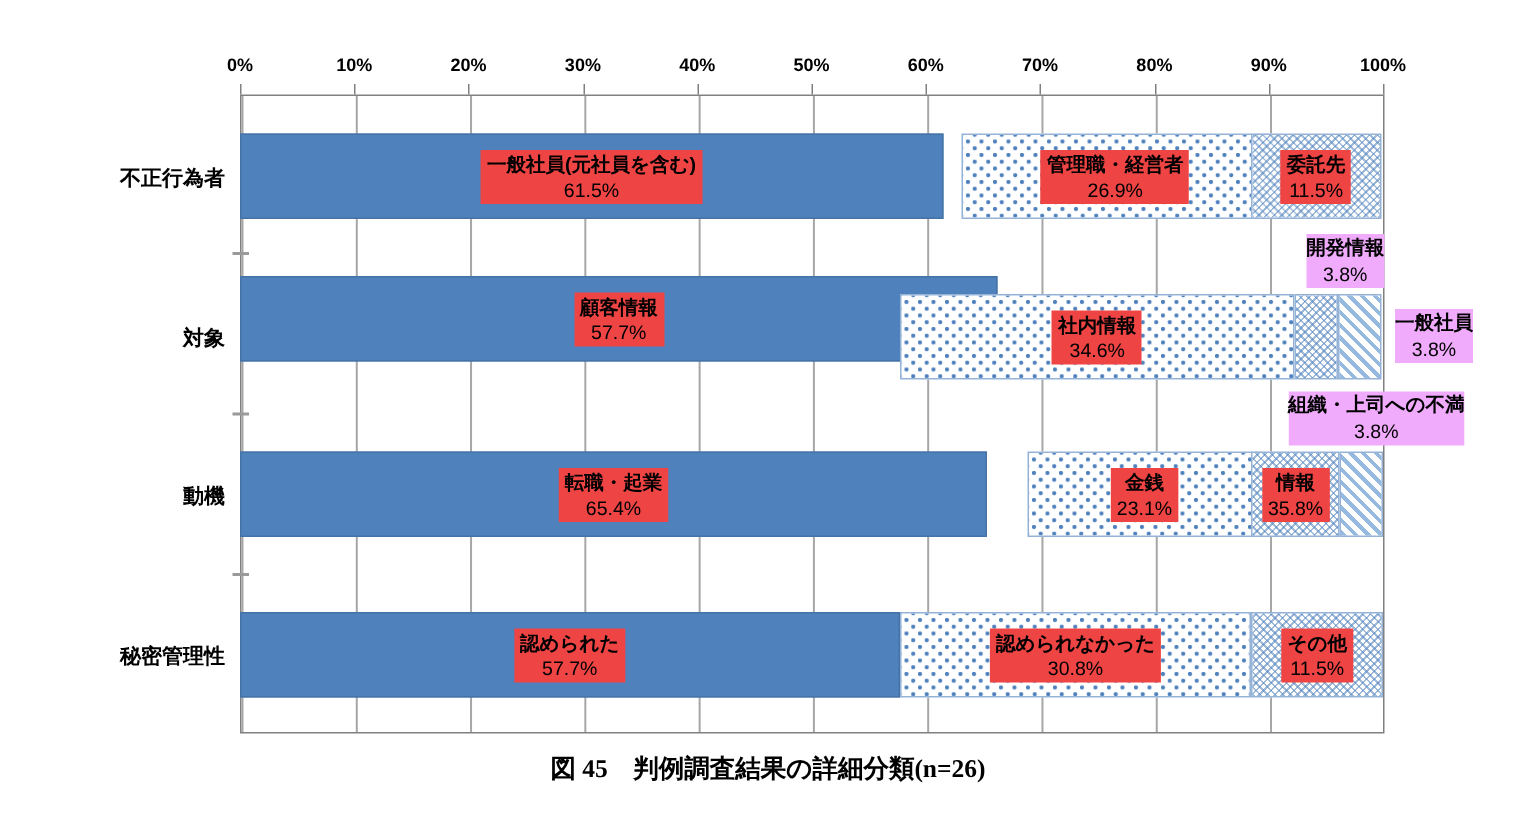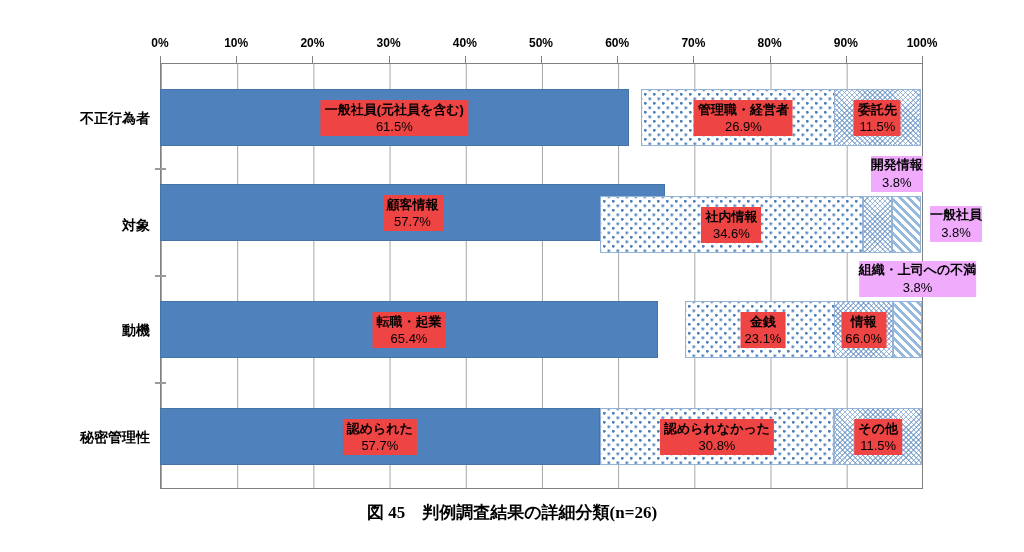--- a/index.html
+++ b/index.html
@@ -141,21 +141,21 @@
     </div>
     <div class="seg dots" style="left: 685px; top: 301px; width: 156px;">
       <div class="seg-label">
         <span class="l1">金銭</span>
         <span class="l2">23.1%</span>
       </div>
     </div>
     <div class="seg lattice" style="left: 834.37px; top: 301px; width: 58.674px;">
       <div class="seg-label">
         <span class="l1">情報</span>
-        <span class="l2">66.0%</span>
+        <span class="l2">35.8%</span>
       </div>
     </div>
     <div class="seg stripes" style="left: 893.044px; top: 301px; width: 28.956px;"></div>
     <div class="out-label" style="left: 917.522px; top: 261px; transform: translateX(-50%);">
       <span class="l1">組織・上司への不満</span>
       <span class="l2">3.8%</span>
     </div>
     <div class="seg solid" style="left: 160px; top: 408px; width: 439.674px;">
       <div class="seg-label">
         <span class="l1">認められた</span>

